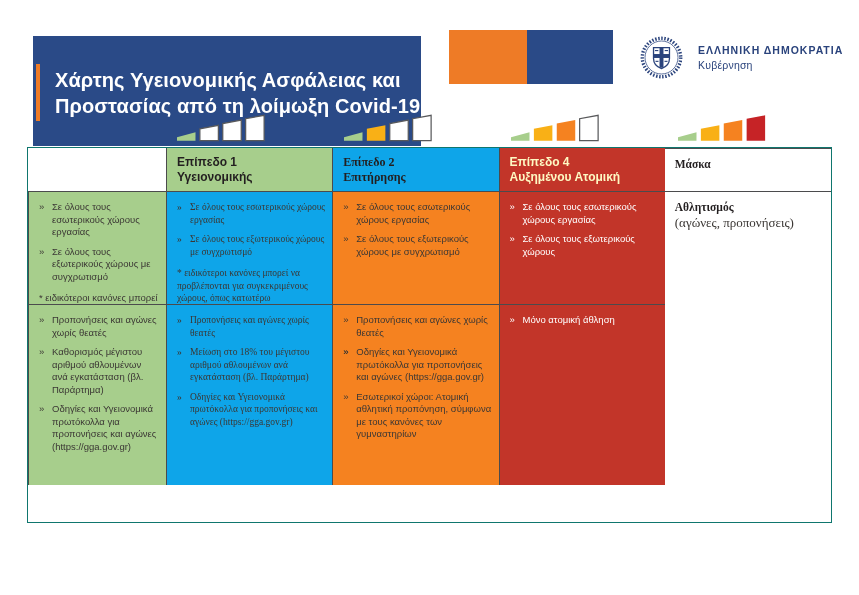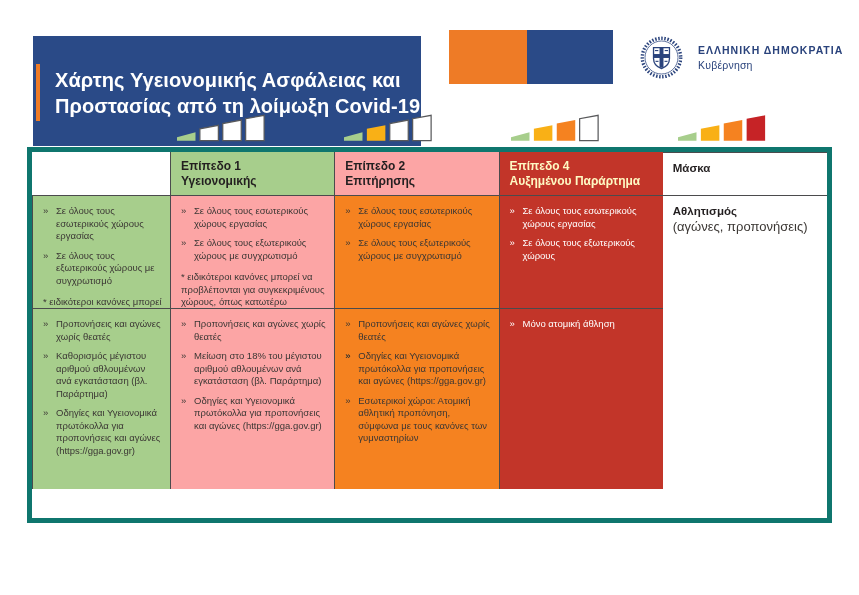--- a/index.html
+++ b/index.html
@@ -21,31 +21,31 @@
   .gov-sub  { font-size:10.5px; margin-top:3px; letter-spacing:.2px; }
 
   
   .lvlicon { position:absolute; top:113px; width:88px; height:29px; }
   .ic1 { left:177px; } .ic2 { left:344px; } .ic3 { left:511px; } .ic4 { left:678px; }
   .bar-empty { fill:#ffffff; stroke:#58595b; stroke-width:1.4; }
 
   
   .tbl { position:absolute; left:27px; top:147px; width:805px; height:376px;
          display:grid; grid-template-columns:138px 1fr 1fr 1fr 1fr; grid-template-rows:43px 113px 181px;
-         border:5px solid #0f766e; }
+         border:1px solid #0f766e; }
   .cell { border-left:1px solid #4b4b4d; border-top:1px solid #4b4b4d; overflow:hidden; }
   .c0 { border-left:none; } .r0 { border-top:none; }
 
-  .bg1 { background:#a7ce8c; } .bg2 { background:#fca5a5; }
+  .bg1 { background:#a7ce8c; } .bg2 { background:#0ea5e9;font-family:Liberation Serif, serif; }
   .bg3 { background:#f58220; } .bg4 { background:#c23529; }
 
   .hcell { padding:7px 8px 0 10px; font-size:12px; font-weight:bold; line-height:14.5px; color:#231f20; }
   .hcell.bg4 { color:#fef9c3; }
 
-  .lblcell { background:#fff; padding:9px 4px 0 10px; color:#231f20; }
+  .lblcell { background:#fff; padding:9px 4px 0 10px; color:#231f20;font-family:Liberation Serif, serif; }
   .row-label { font-size:11.5px; font-weight:bold; }
   .row-sublabel { font-size:13px; color:#3b3734; margin-top:2px; }
 
   .bcell { padding:9px 7px 0 10px; font-size:9.5px; line-height:12.5px; color:#3b3734; }
   .bcell.bg4 { color:#ffffff; }
   .li { position:relative; padding-left:13px; margin-bottom:7px; }
   .bm { position:absolute; left:0; top:0; }
   .note { margin-top:9px; }
   .note:empty { display:none; }
 </style>
@@ -113,21 +113,21 @@
     <div class="cell r0 hcell bg1">
       <div>Επίπεδο 1</div>
       <div>Υγειονομικής</div>
     </div>
     <div class="cell r0 hcell bg2">
       <div>Επίπεδο 2</div>
       <div>Επιτήρησης</div>
     </div>
     <div class="cell r0 hcell bg4">
       <div>Επίπεδο 4</div>
-      <div>Αυξημένου Παράρτημα</div>
+      <div>Αυξημένου Ατομική</div>
     </div>
 
     <div class="cell c0 lblcell">
       <div class="row-label">Μάσκα</div>
     </div>
     <div class="cell bcell bg1">
       <div class="li"><span class="bm">»</span><span>Σε όλους τους εσωτερικούς χώρους εργασίας</span></div>
       <div class="li"><span class="bm">»</span><span>Σε όλους τους εξωτερικούς χώρους με συγχρωτισμό</span></div>
       <div class="note">* ειδικότεροι κανόνες μπορεί να προβλέπονται για συγκεκριμένους χώρους, όπως κατωτέρω</div>
     </div>

